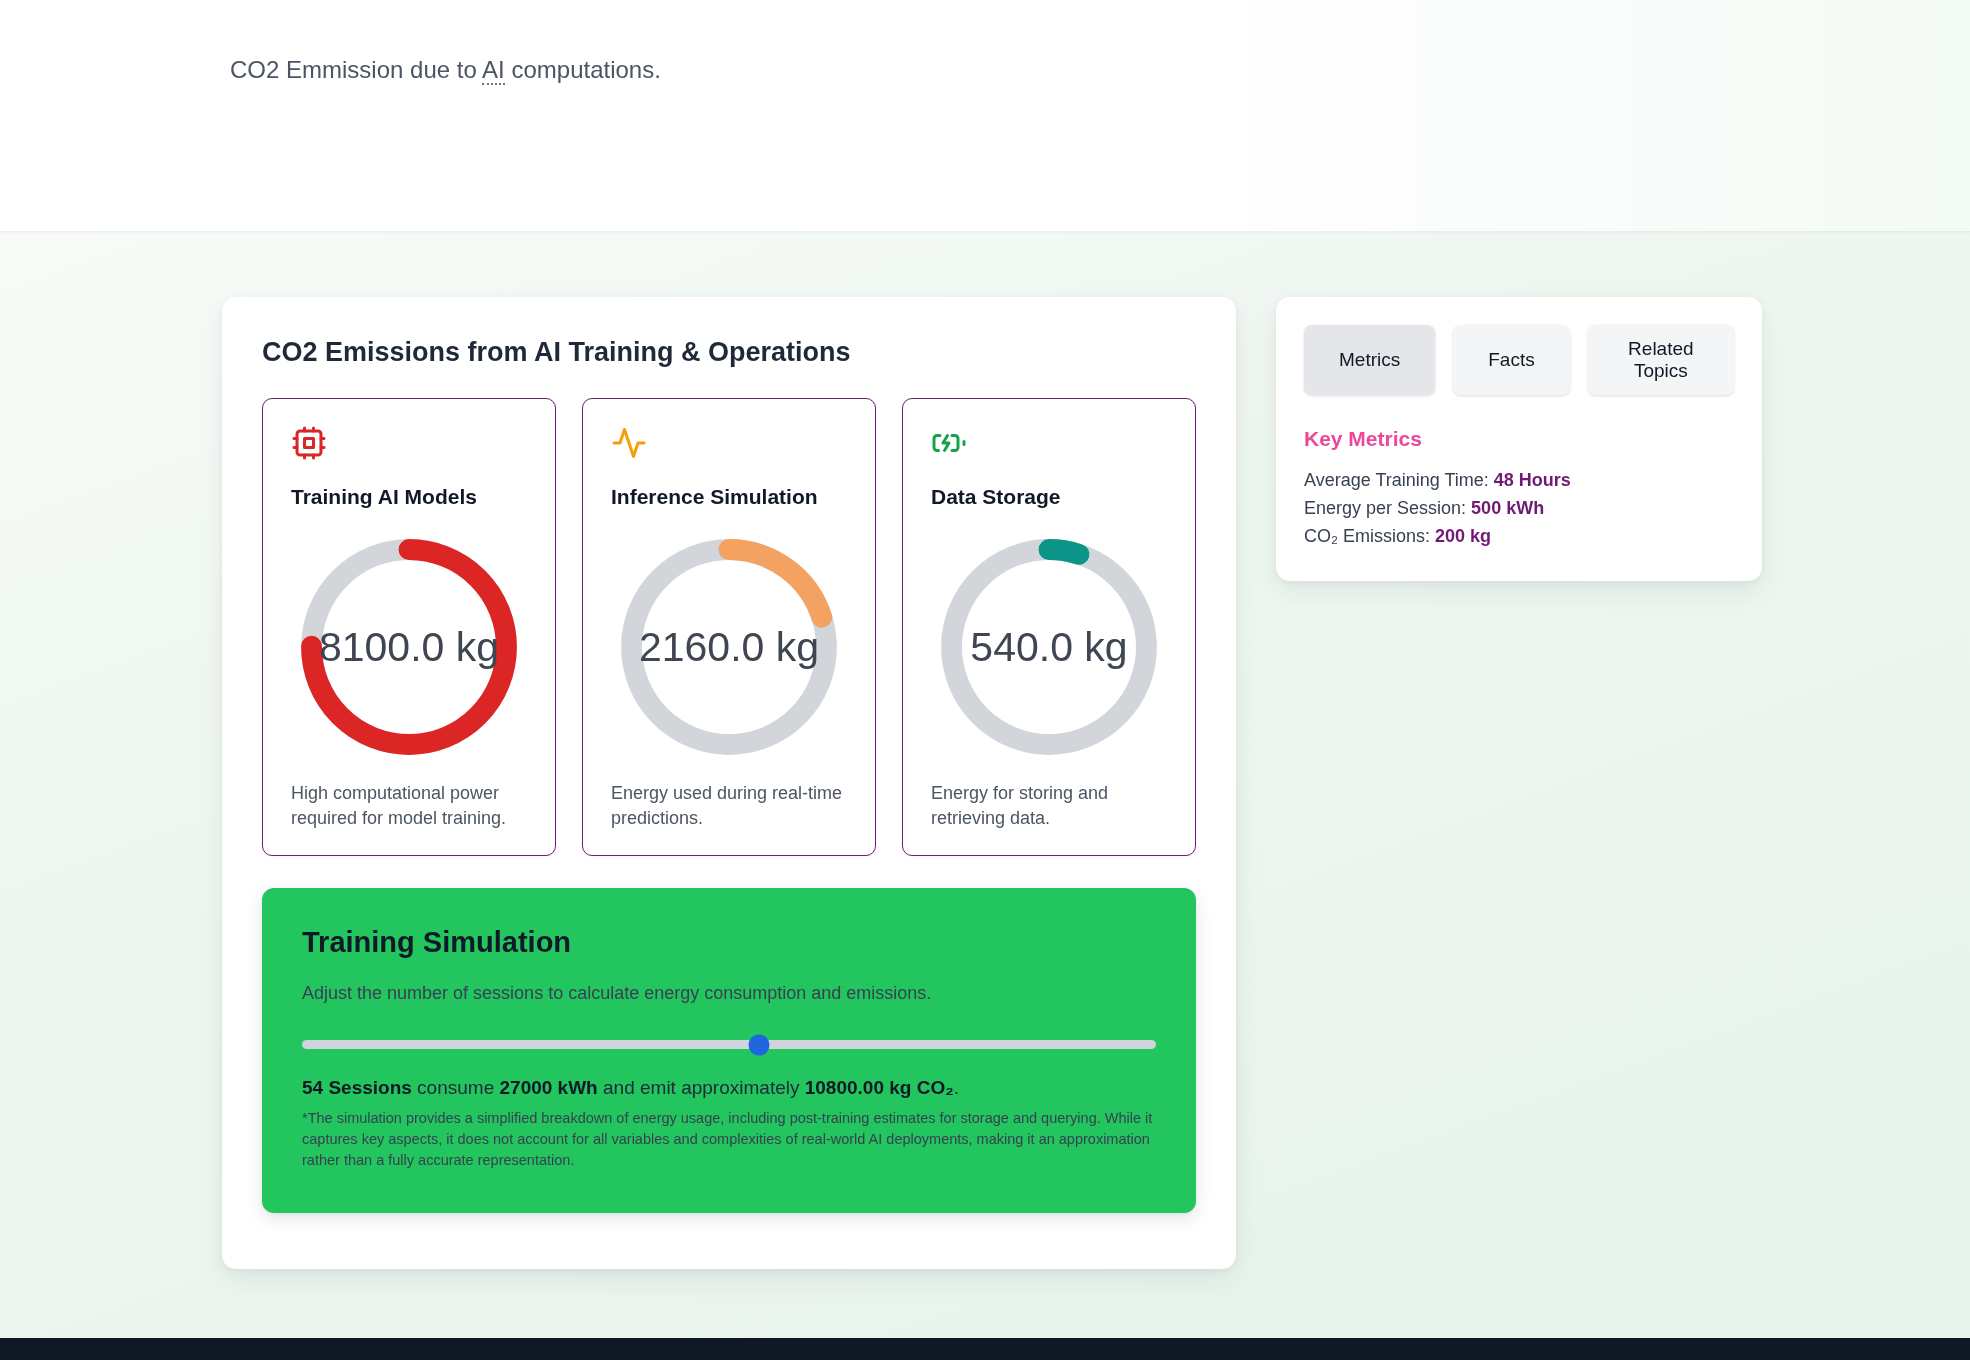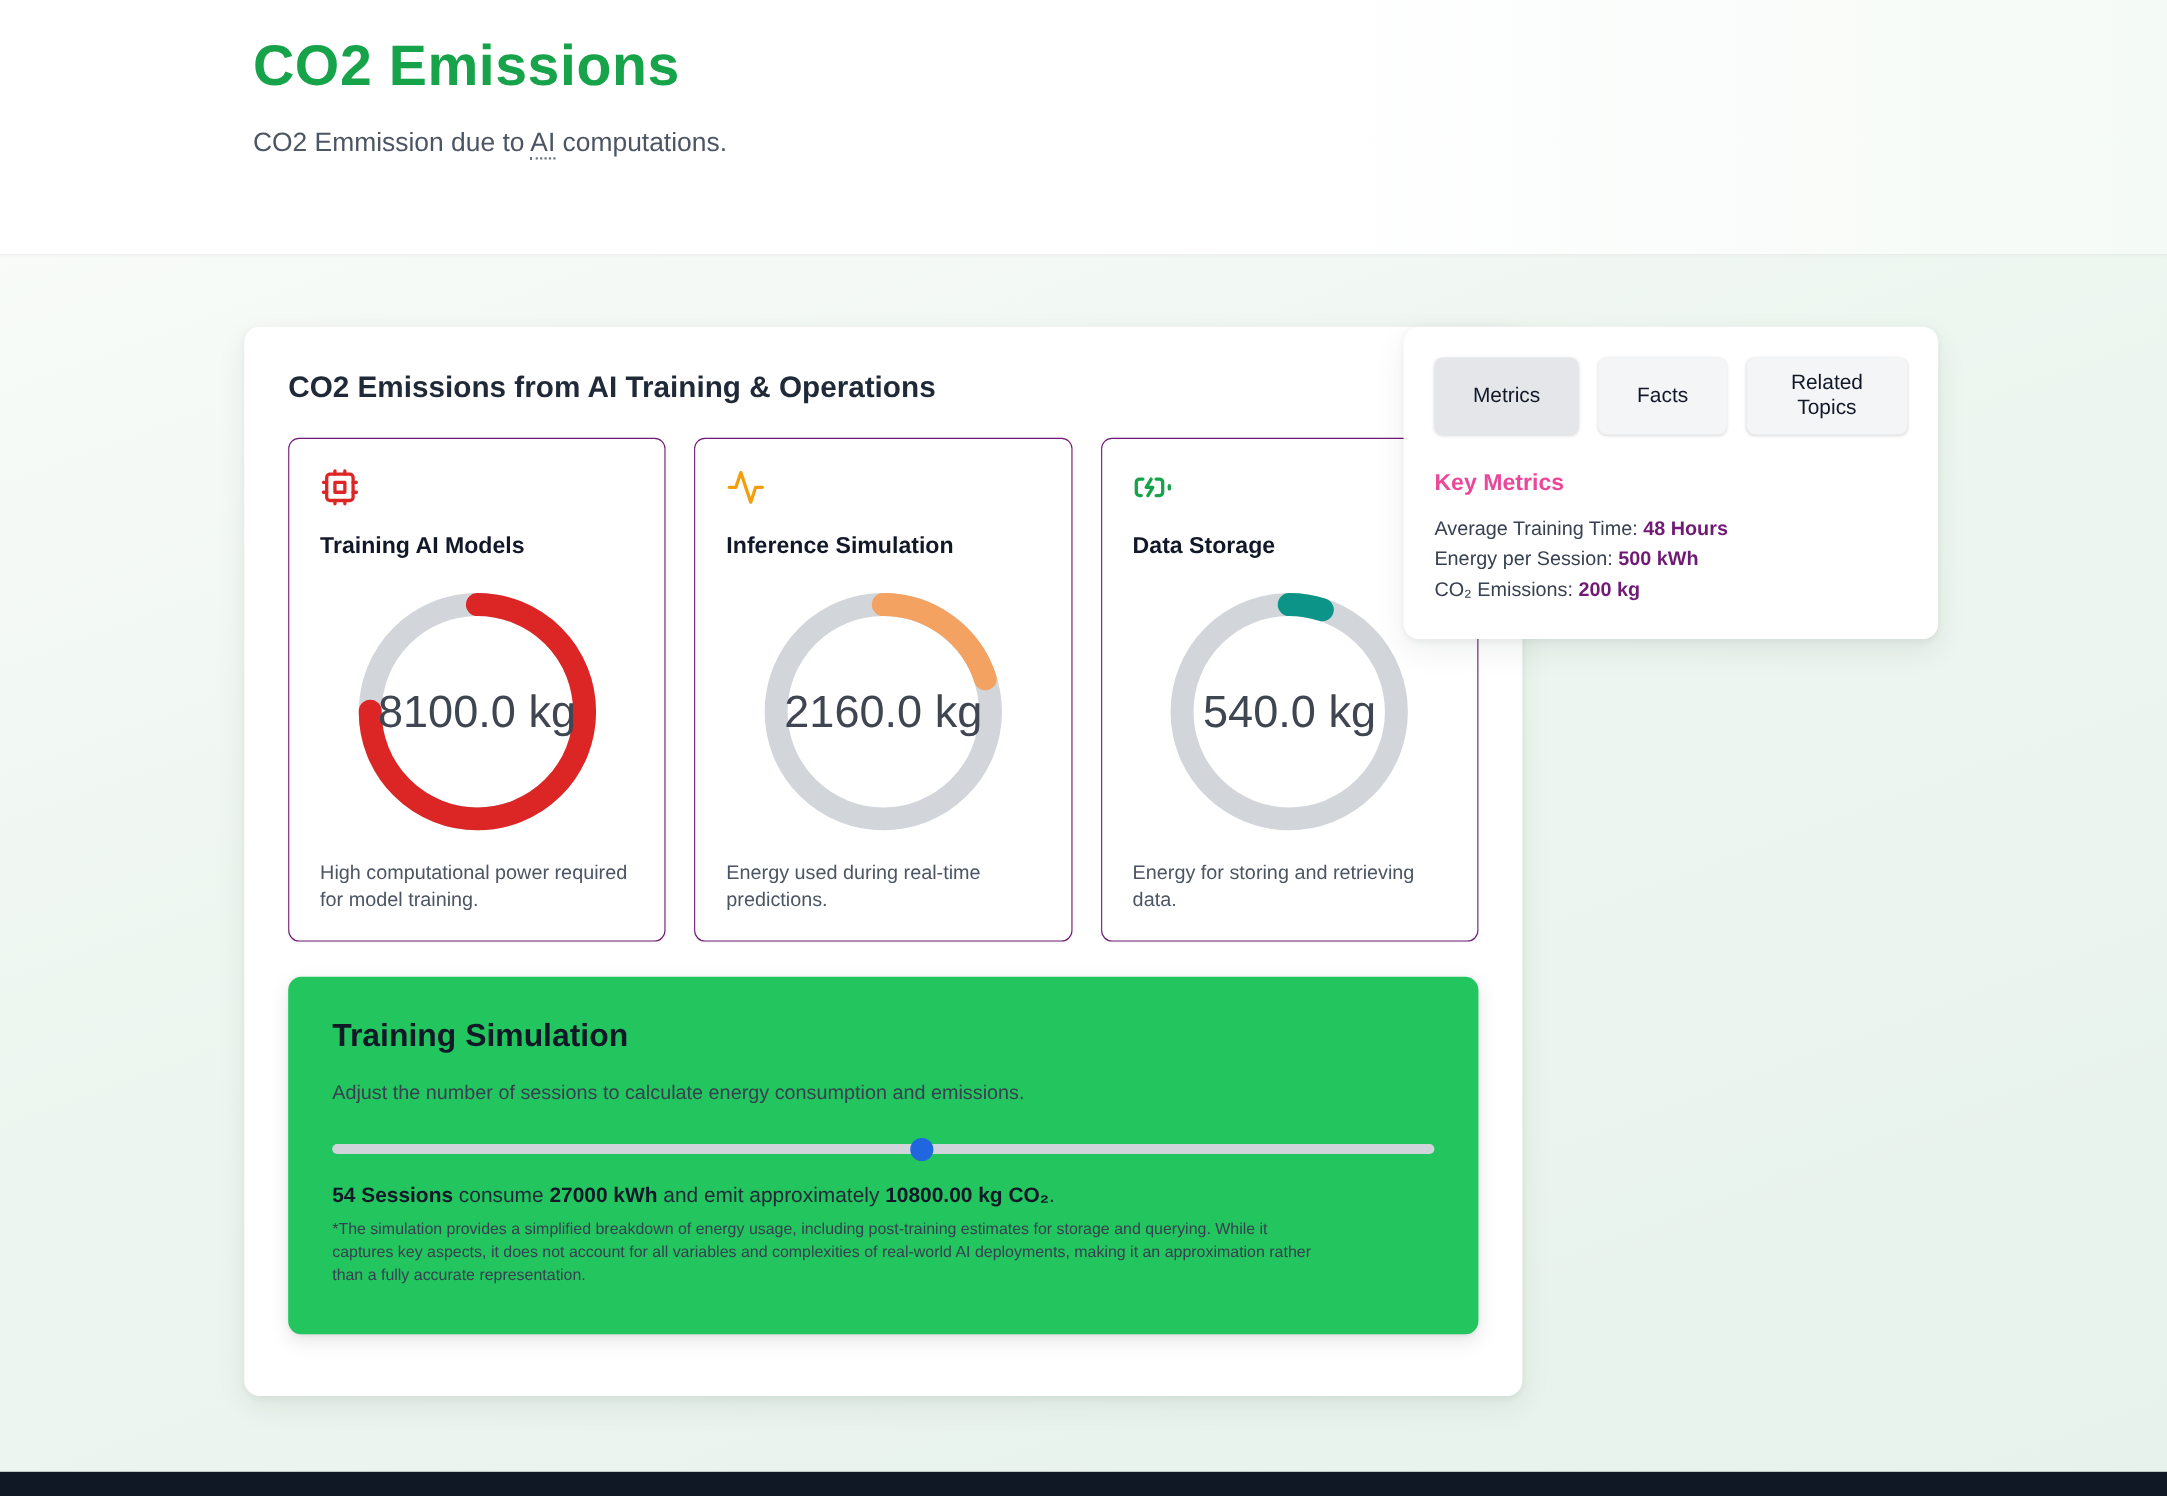--- a/index.html
+++ b/index.html
@@ -19,21 +19,21 @@
     border-bottom: 1px solid rgba(0,0,0,0.06);
     box-shadow: 0 1px 3px rgba(0,0,0,0.03);
     padding: 30px 0 0 230px;
   }
   .page-title { font-size: 52px; font-weight: 800; color: #16a34a; letter-spacing: 0.5px; }
   .page-subtitle { margin-top: 26px; font-size: 24px; color: #4b5563; }
   .page-subtitle .abbr { border-bottom: 2px dotted #6b7280; cursor: help; }
 
   
   .main-card {
-    position: absolute; left: 222px; top: 297px; width: 1162px; min-height: 972px;
+    position: absolute; left: 222px; top: 297px; width: 1014px; min-height: 972px;
     background: #ffffff; border-radius: 14px;
     box-shadow: 0 10px 28px rgba(20,45,35,0.07), 0 2px 6px rgba(20,45,35,0.05);
     padding: 40px 40px 42px 40px;
   }
   .main-heading { font-size: 27px; font-weight: 700; color: #1f2937; }
 
   .metric-row { display: flex; gap: 26px; margin-top: 30px; }
   .metric-card {
     flex: 1; background: #ffffff;
     border: 1px solid #701a75; border-radius: 10px;
@@ -99,21 +99,20 @@
   
   .footer-bar {
     position: absolute; left: 0; right: 0; bottom: 0; height: 22px;
     background: #101826;
   }
 </style>
 </head>
 <body>
 
 <header class="header">
-  <h1 class="page-title">CO2 Emissions</h1>
   <p class="page-subtitle"><span>CO2 Emmission due to </span><span class="abbr">AI</span><span> computations.</span></p>
 </header>
 
 <section class="main-card">
   <h2 class="main-heading">CO2 Emissions from AI Training &amp; Operations</h2>
 
   <div class="metric-row">
 
     <div class="metric-card">
       <span class="metric-icon">

